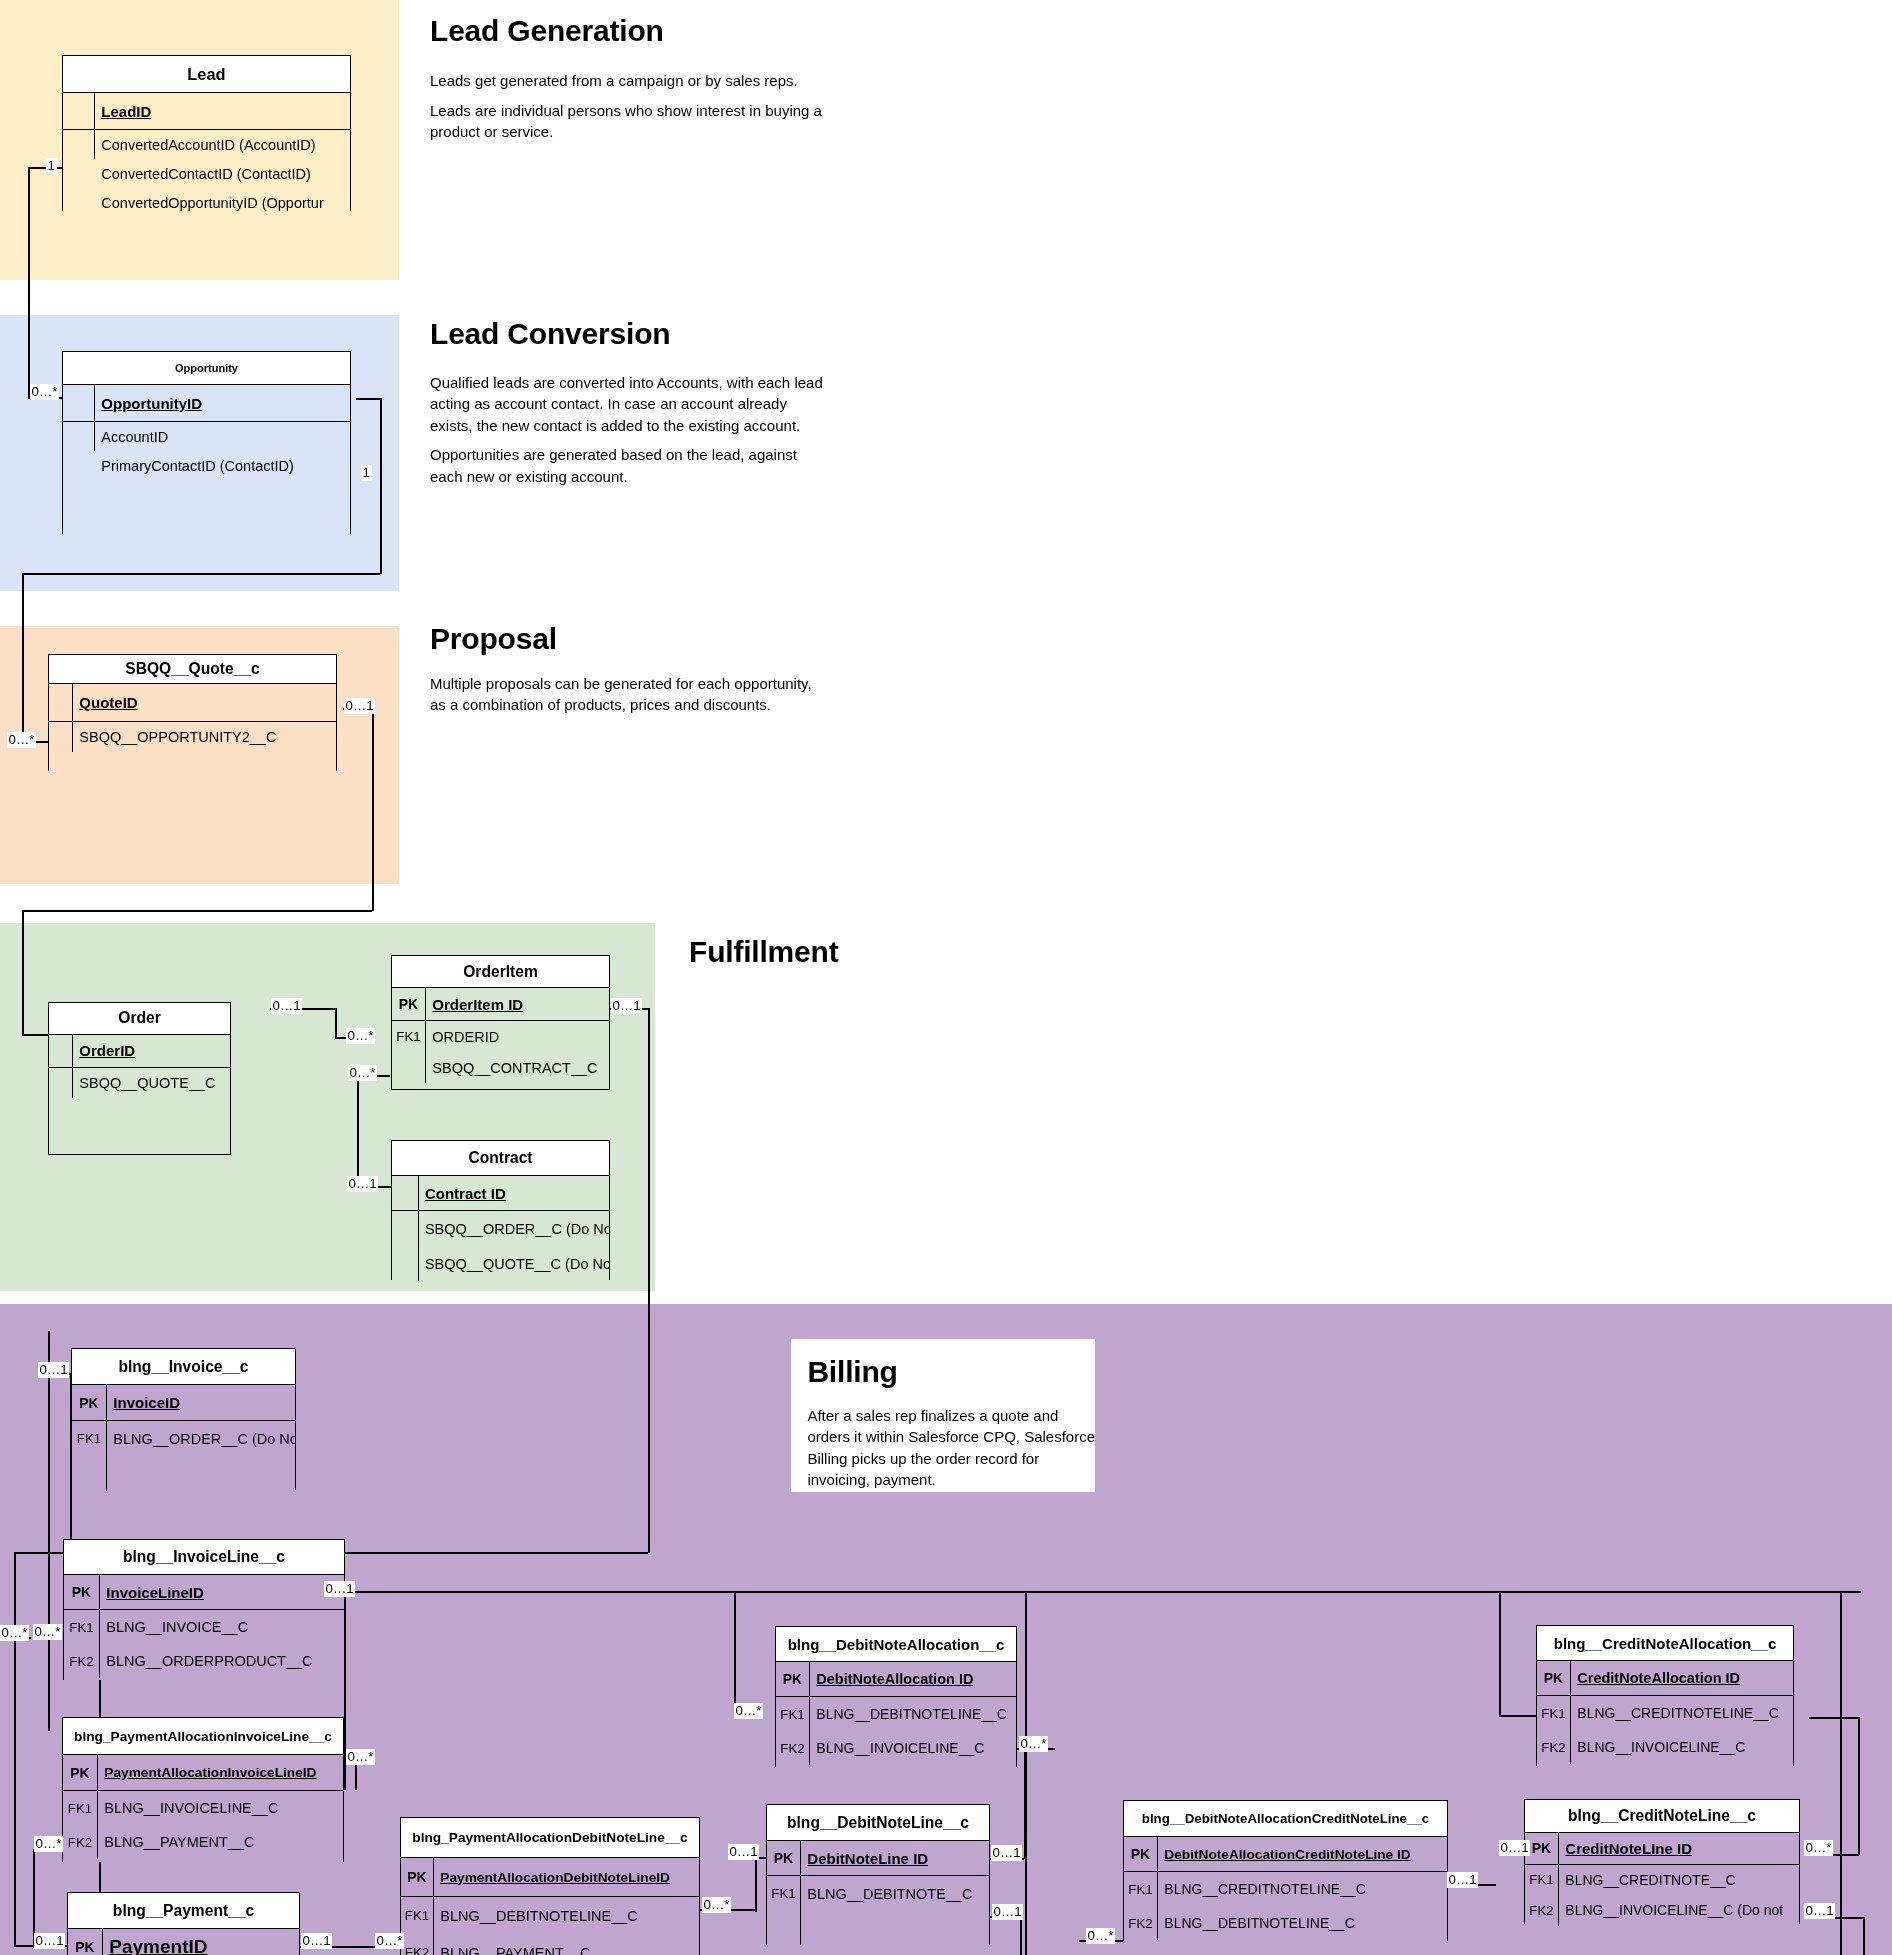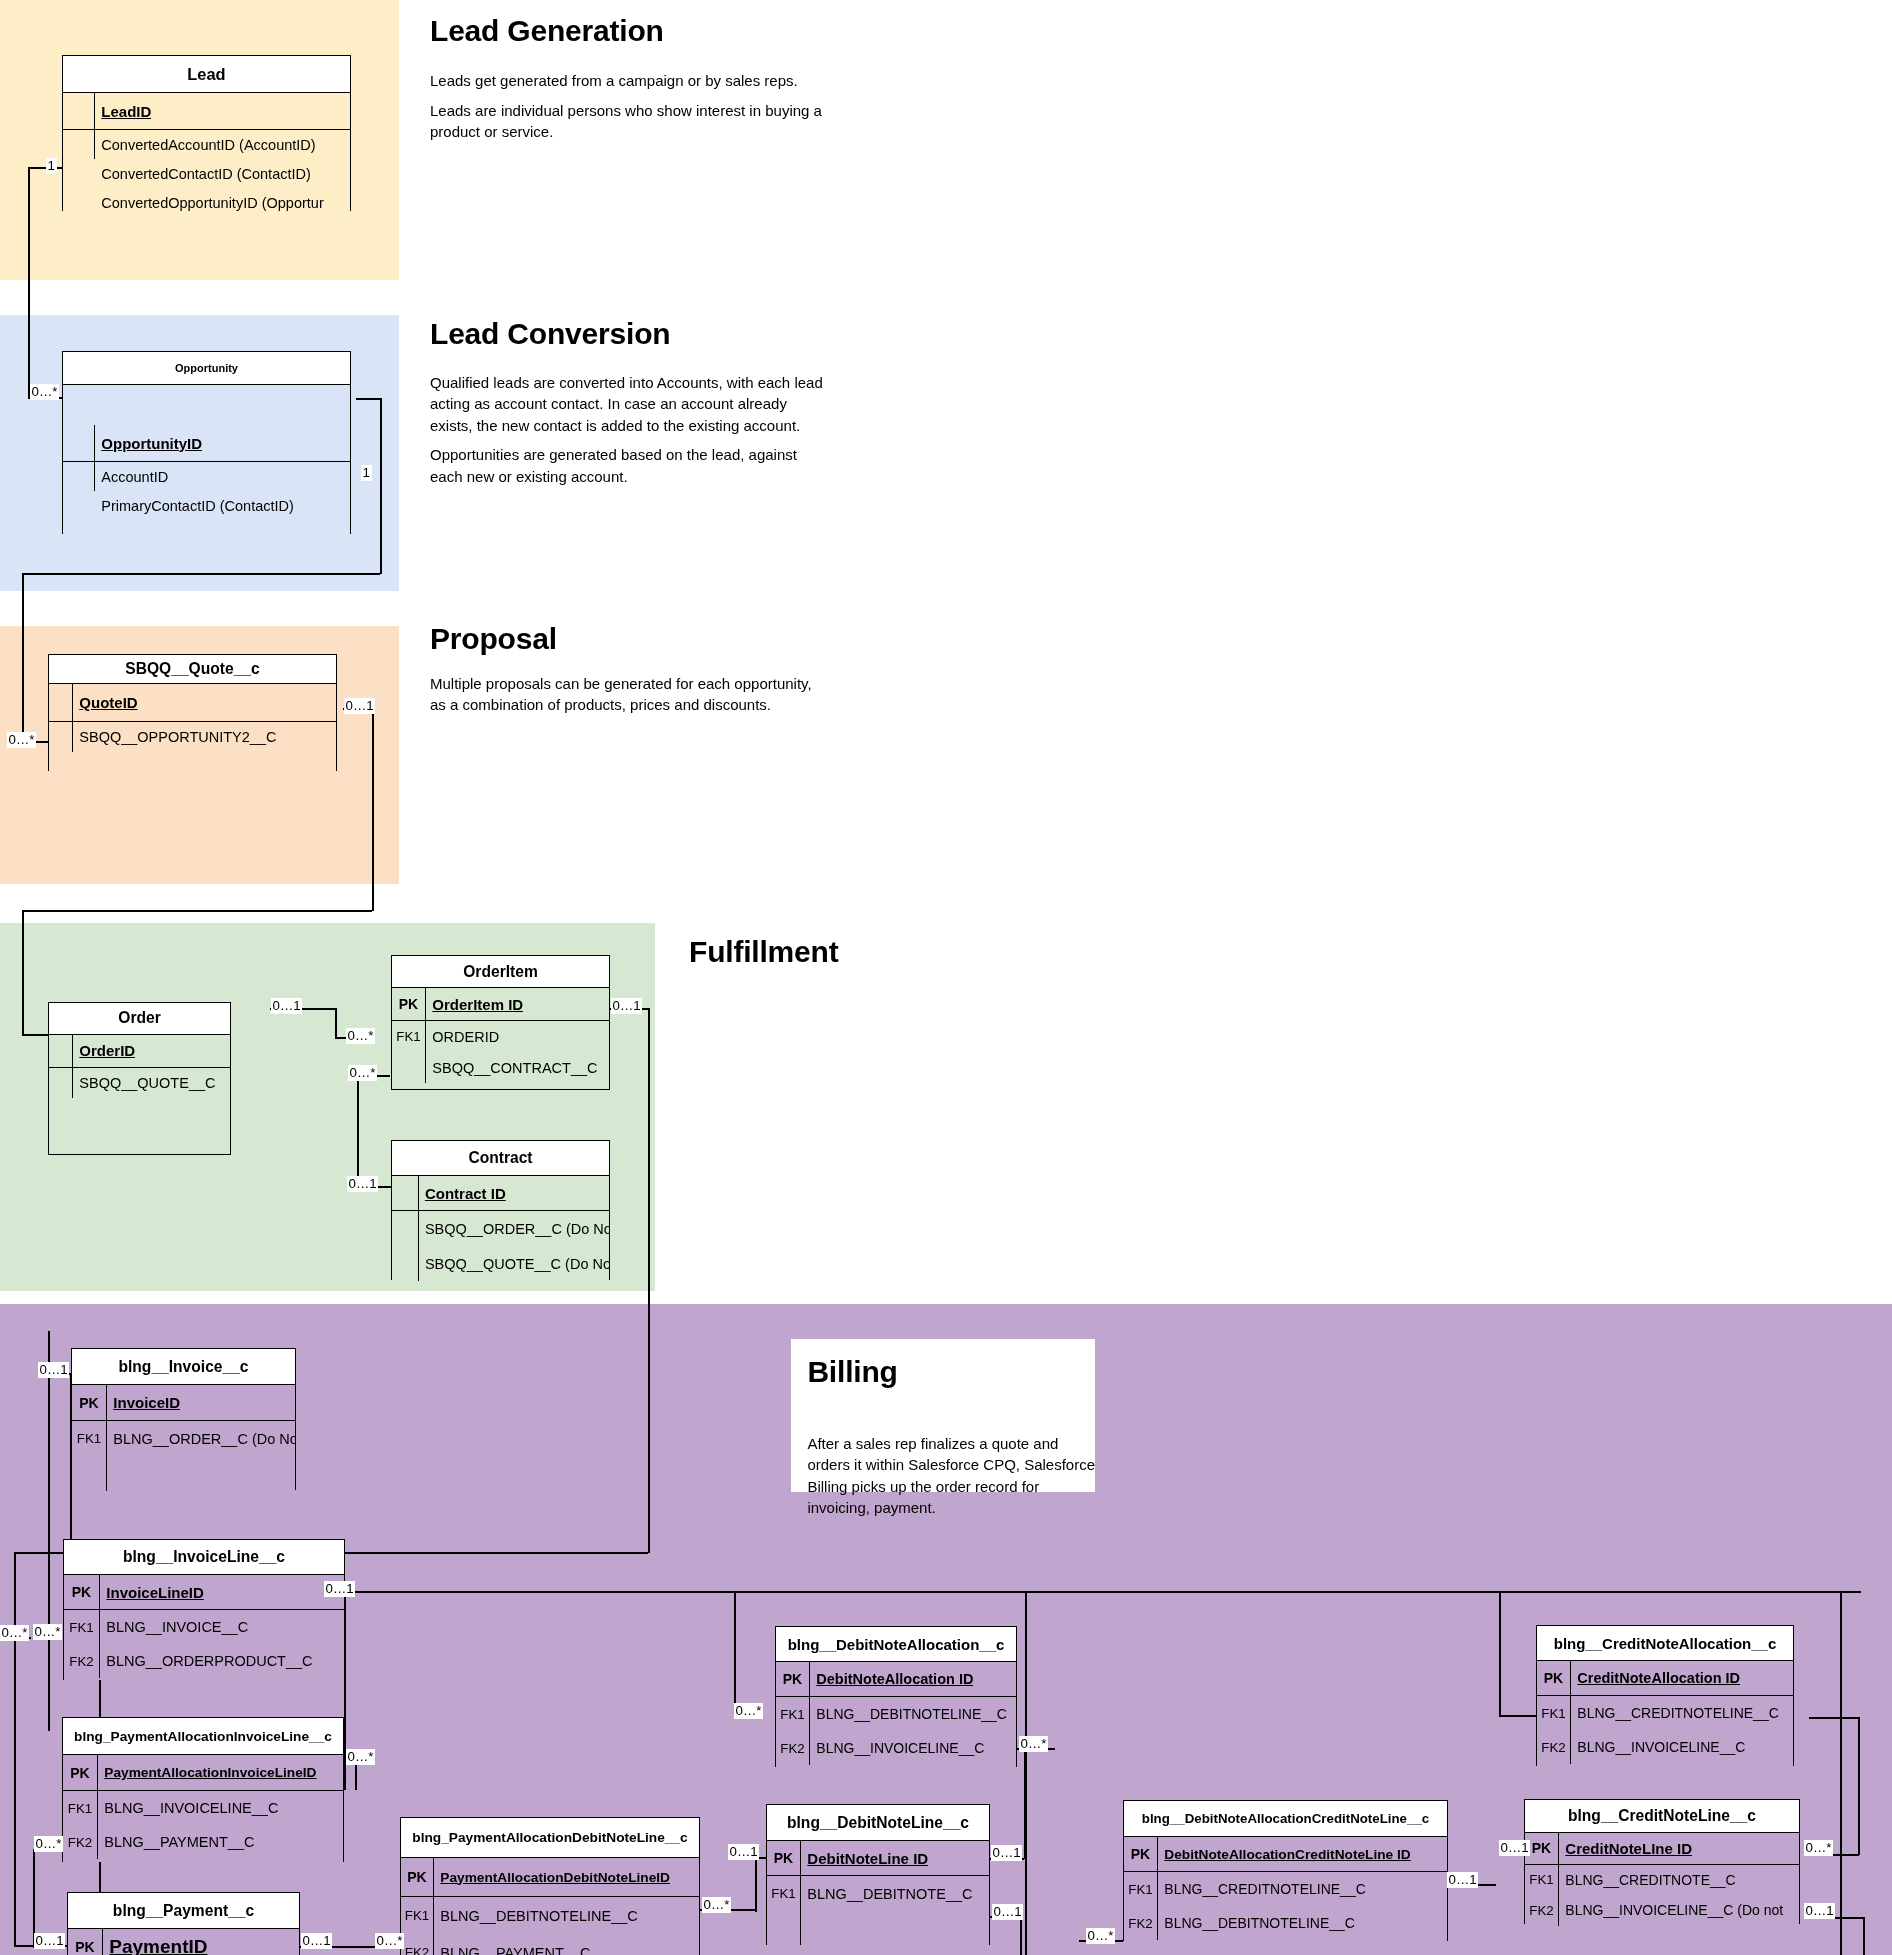--- a/index.html
+++ b/index.html
@@ -79,21 +79,21 @@
 
   <div class="sec-title" style="left:430px;top:622px;font-size:30px;">Proposal</div>
   <div class="sec-body" style="left:430px;top:673px;width:395px;font-size:15px;line-height:1.42;">
     <p>Multiple proposals can be generated for each opportunity, as a combination of products, prices and discounts.</p>
   </div>
 
   <div class="sec-title" style="left:689px;top:935px;font-size:30px;">Fulfillment</div>
 
   <div class="callout" style="left:791px;top:1339px;width:304px;height:153px;text-decoration:underline;">
     <div class="sec-title" style="left:16.4px;top:15.6px;font-size:30px;">Billing</div>
-    <div class="sec-body" style="left:16.4px;top:66px;width:289px;font-size:15px;line-height:1.42;margin-top:28px;">
+    <div class="sec-body" style="left:16.4px;top:66px;width:289px;font-size:15px;line-height:1.42;">
       <p>After a sales rep finalizes a quote and orders it within Salesforce CPQ, Salesforce Billing picks up the order record for invoicing, payment.</p>
     </div>
   </div>
 
   <div class="ln lnh" style="left:28px;top:167px;width:34px;"></div>
   <div class="ln lnv" style="left:28px;top:167px;height:231px;"></div>
   <div class="ln lnh" style="left:28px;top:397px;width:34px;"></div>
 
   <div class="ln lnh" style="left:356px;top:398px;width:26px;"></div>
   <div class="ln lnv" style="left:380px;top:398px;height:176px;"></div>
@@ -191,21 +191,21 @@
       <div class="row" style="height:29px;">
         <div class="keycol" style="width:32px;border-right:none;font-size:13.3px;"></div>
         <div class="attr" style="font-size:14.5px;">ConvertedOpportunityID (Opportur</div>
       </div>
     </div>
   </div>
 
   <div class="entity t-conv" style="left:62px;top:351px;width:289px;height:183px;">
     <div class="ent-title" style="height:32px;font-size:11px;">Opportunity</div>
     <div class="ent-bodywrap" style="height:149px;">
-      <div class="row pkrow" style="height:36px;margin-top:40px;">
+      <div class="row pkrow" style="height:36px;">
         <div class="keycol" style="width:32px;font-size:14px;"></div>
         <div class="attr pkname" style="font-size:15px;">OpportunityID</div>
       </div>
       <div class="row" style="height:29px;">
         <div class="keycol" style="width:32px;font-size:13.3px;"></div>
         <div class="attr" style="font-size:14.5px;">AccountID</div>
       </div>
       <div class="row" style="height:29px;">
         <div class="keycol" style="width:32px;border-right:none;font-size:13.3px;"></div>
         <div class="attr" style="font-size:14.5px;">PrimaryContactID (ContactID)</div>

